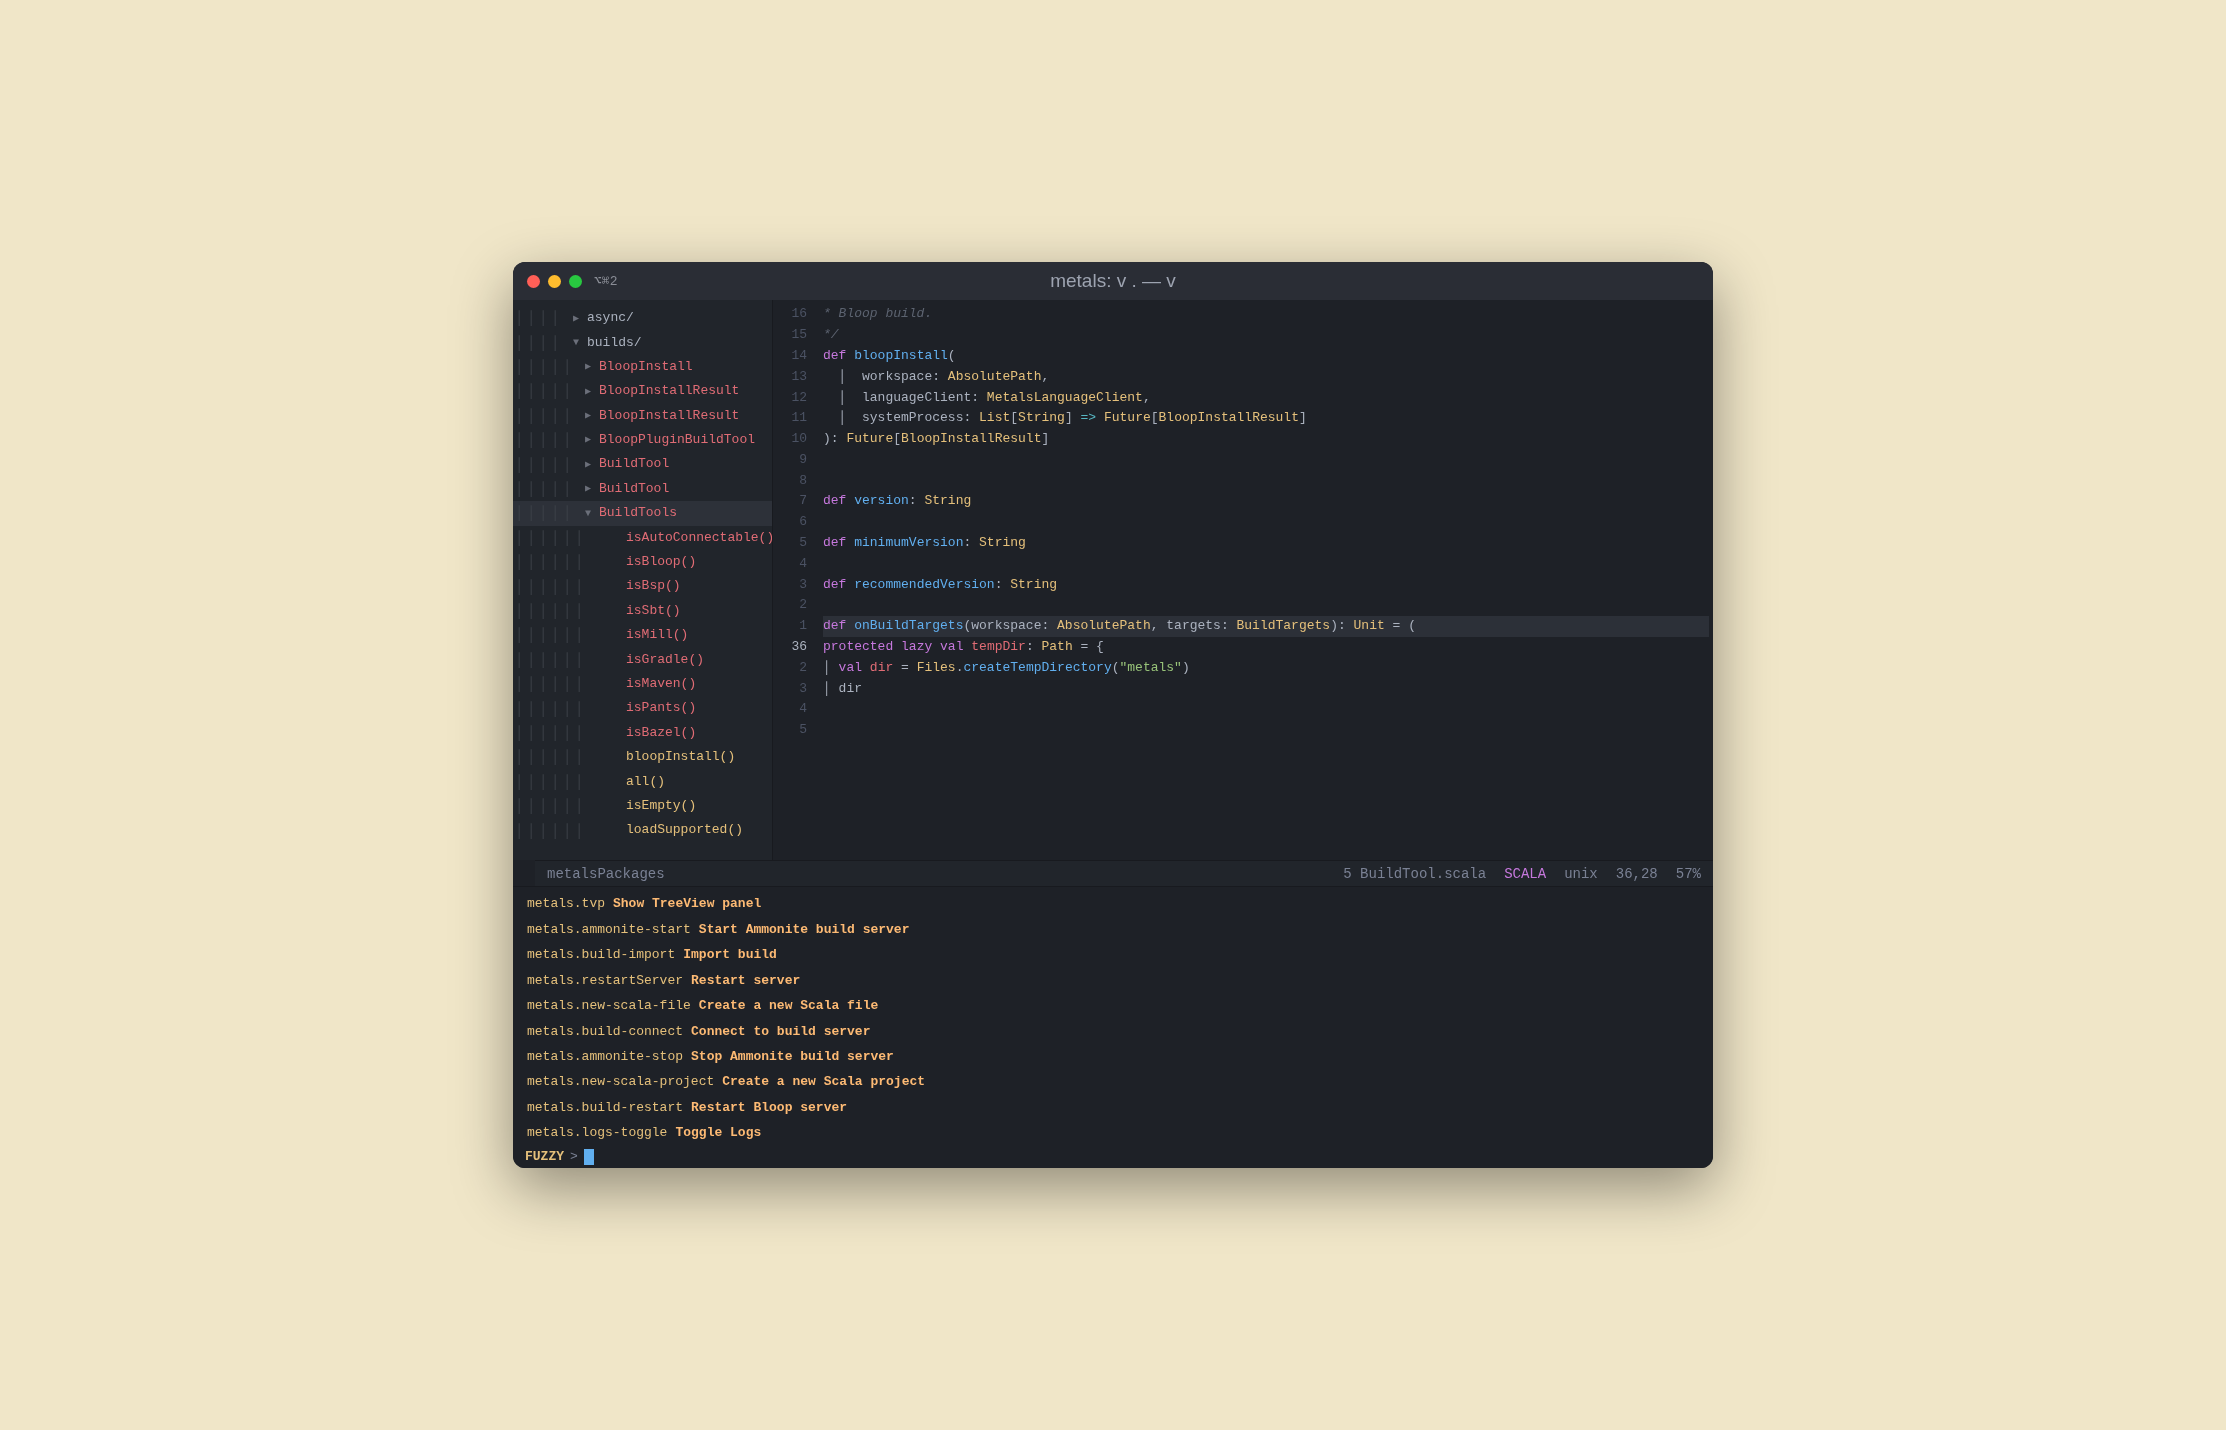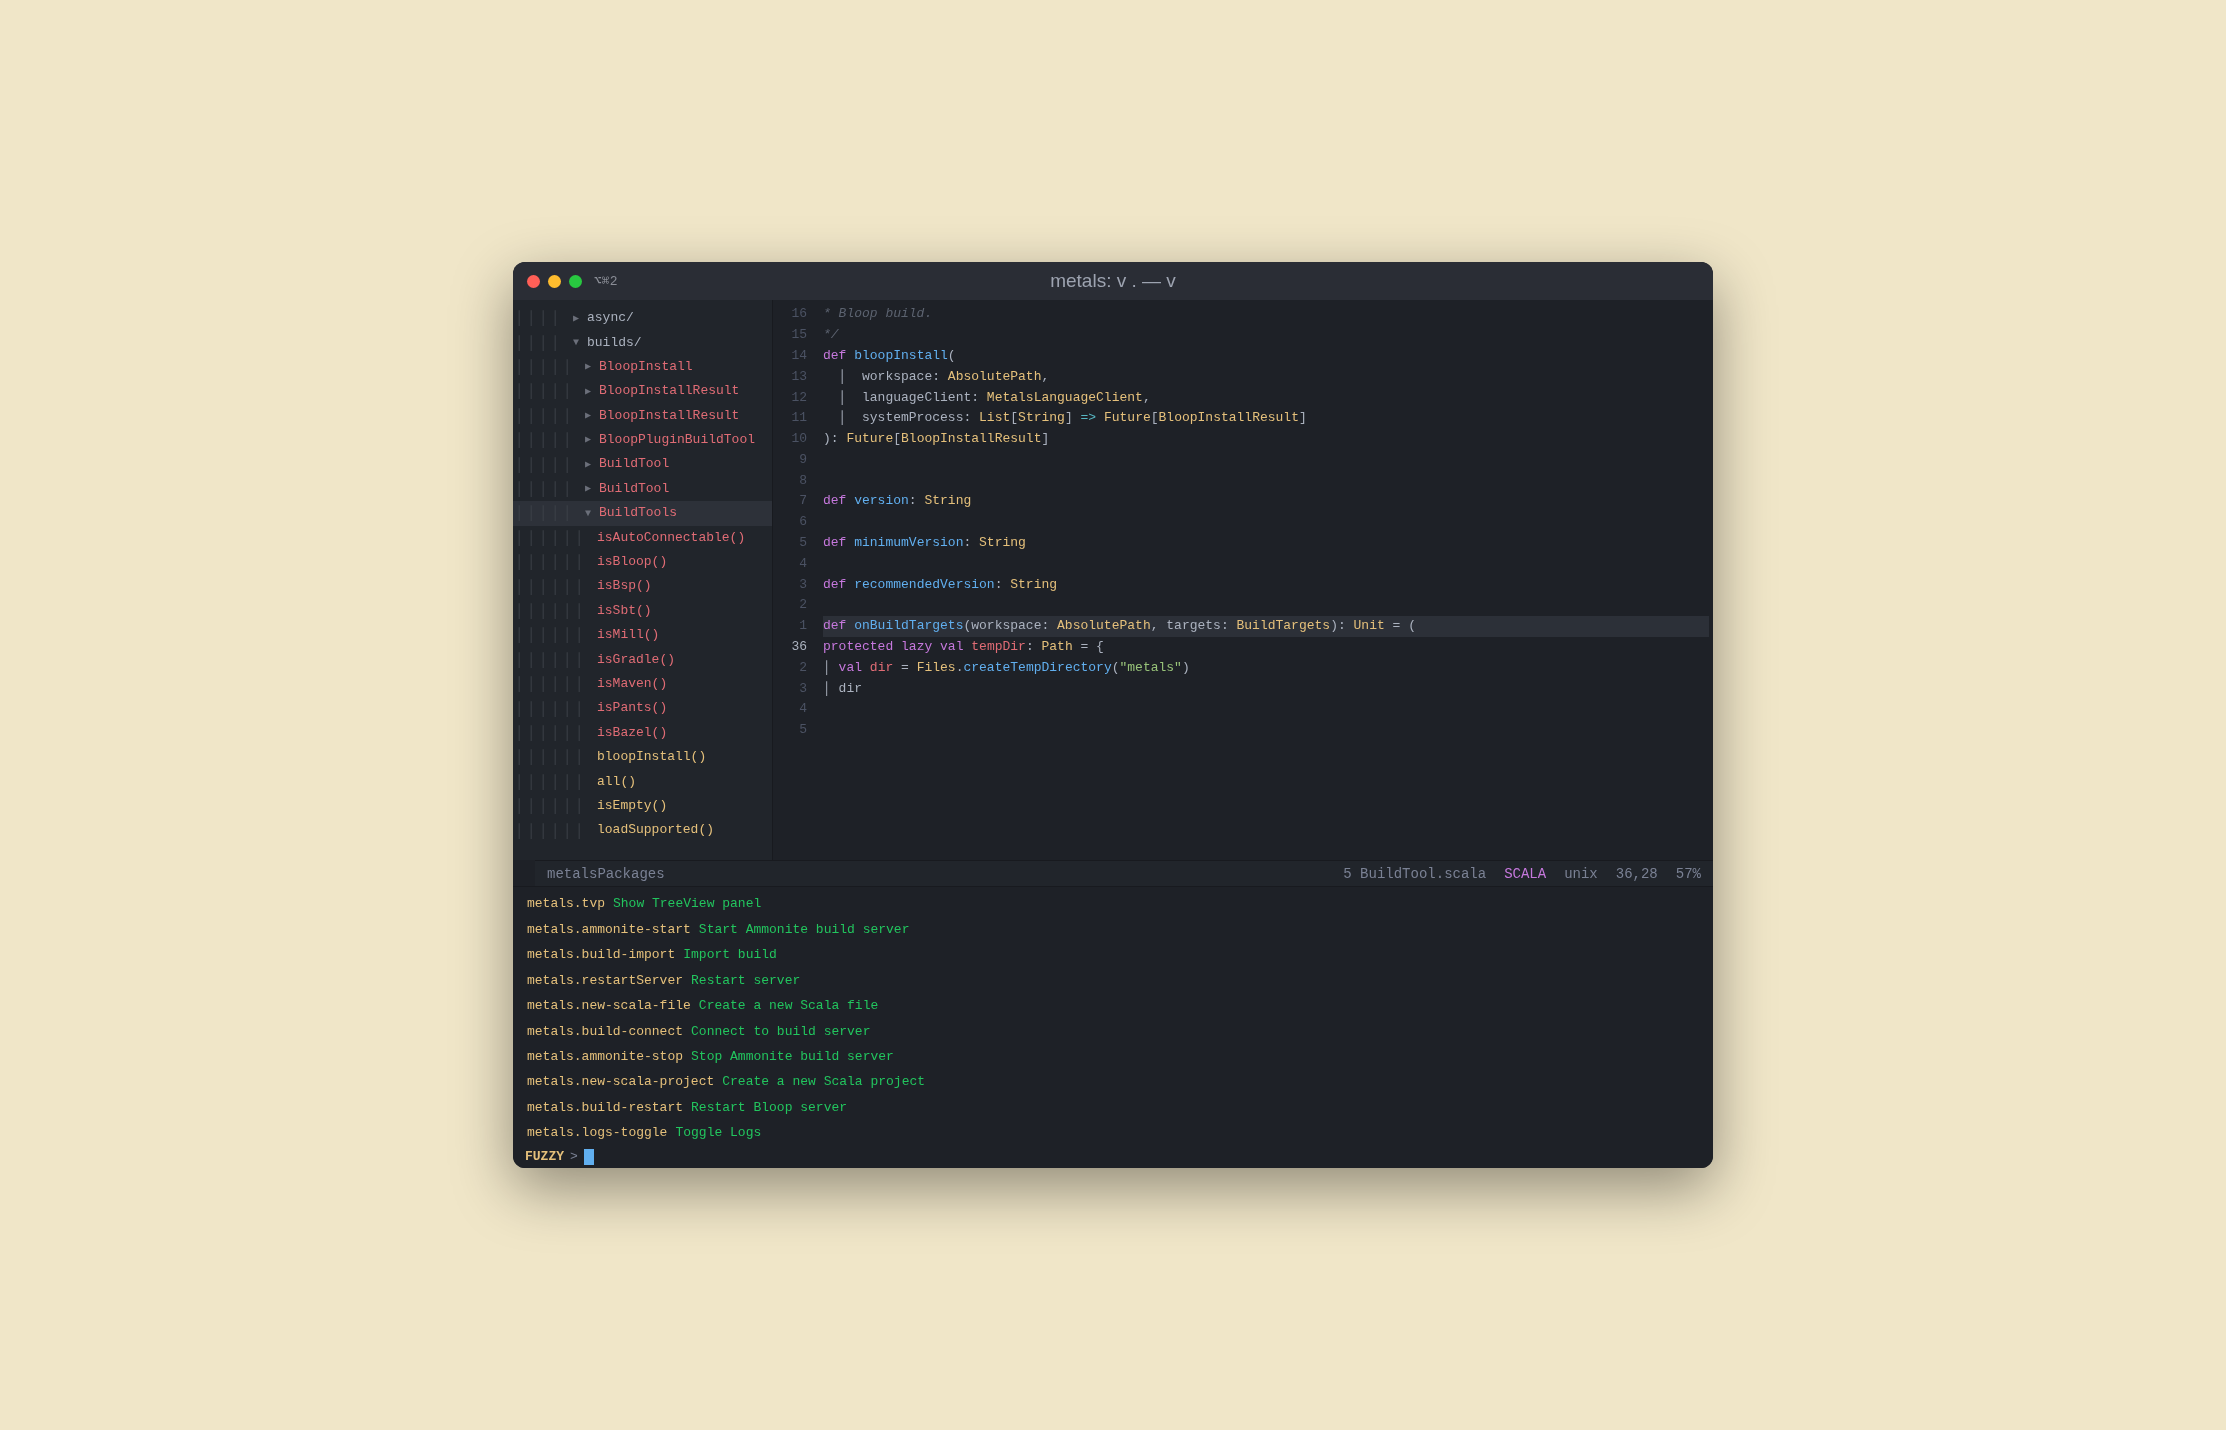--- a/index.html
+++ b/index.html
@@ -76,21 +76,21 @@
     }
     .tree-item .arrow {
       display: inline-block;
       width: 14px;
       flex-shrink: 0;
       color: #6b6f7a;
       font-size: 10px;
     }
     .tree-item.folder > .label { color: #abb2bf; }
     .tree-item.file-red > .label { color: #e06c75; }
-    .tree-item.method > .label { color: #e06c75; }
+    .tree-item.method > .label { color: #e06c75; margin-left: 29px; }
     .indent-bar {
       display: inline-block;
       width: 12px;
       flex-shrink: 0;
       color: #3d4148;
       text-align: center;
       font-size: 14px;
     }
     .label { cursor: default; }
     
@@ -166,21 +166,22 @@
       font-size: 13px;
       line-height: 1.65;
       color: #abb2bf;
     }
     .cmd-item .cmd-name {
       color: #e5c07b;
       margin-right: 8px;
       white-space: nowrap;
     }
     .cmd-item .cmd-desc {
-      color: #22c55e;
+      color: #fdba74;
+      font-weight: bold;
     }
     
     .bottom-bars {
       background: #1e2127;
     }
     .insert-bar {
       background: #1e2127;
       padding: 2px 12px;
       font-size: 12.5px;
       color: #7a8194;

